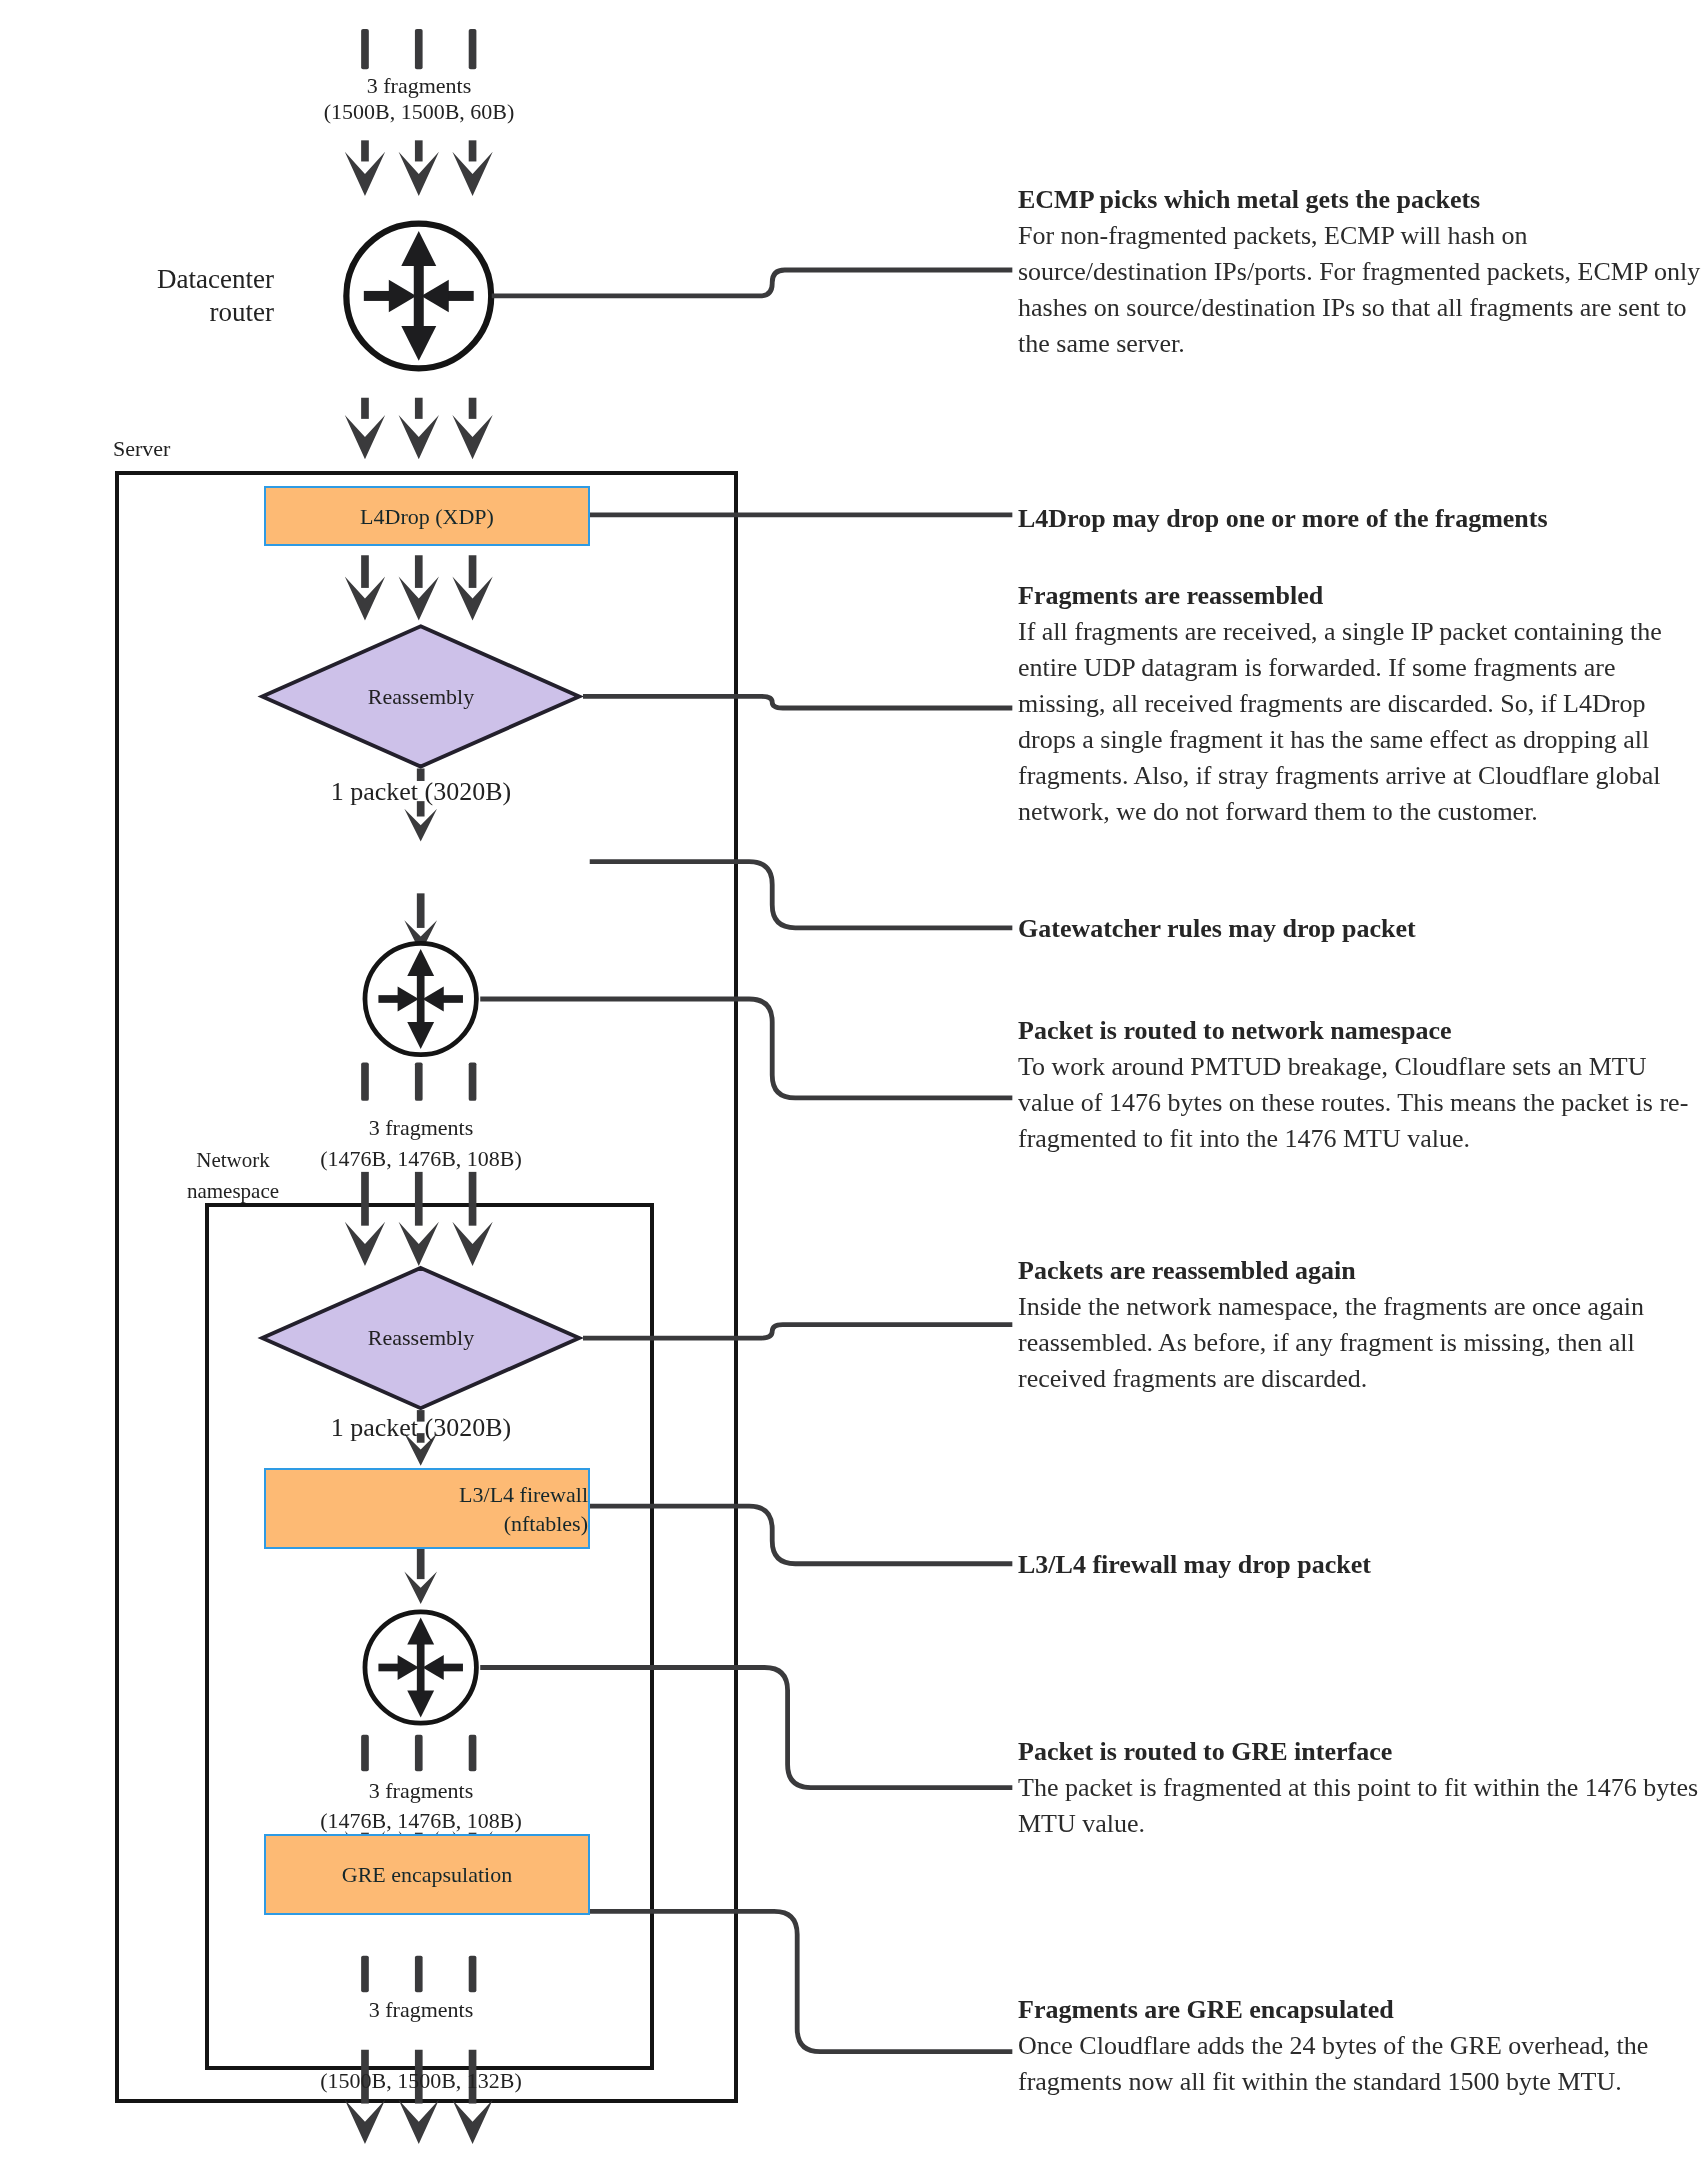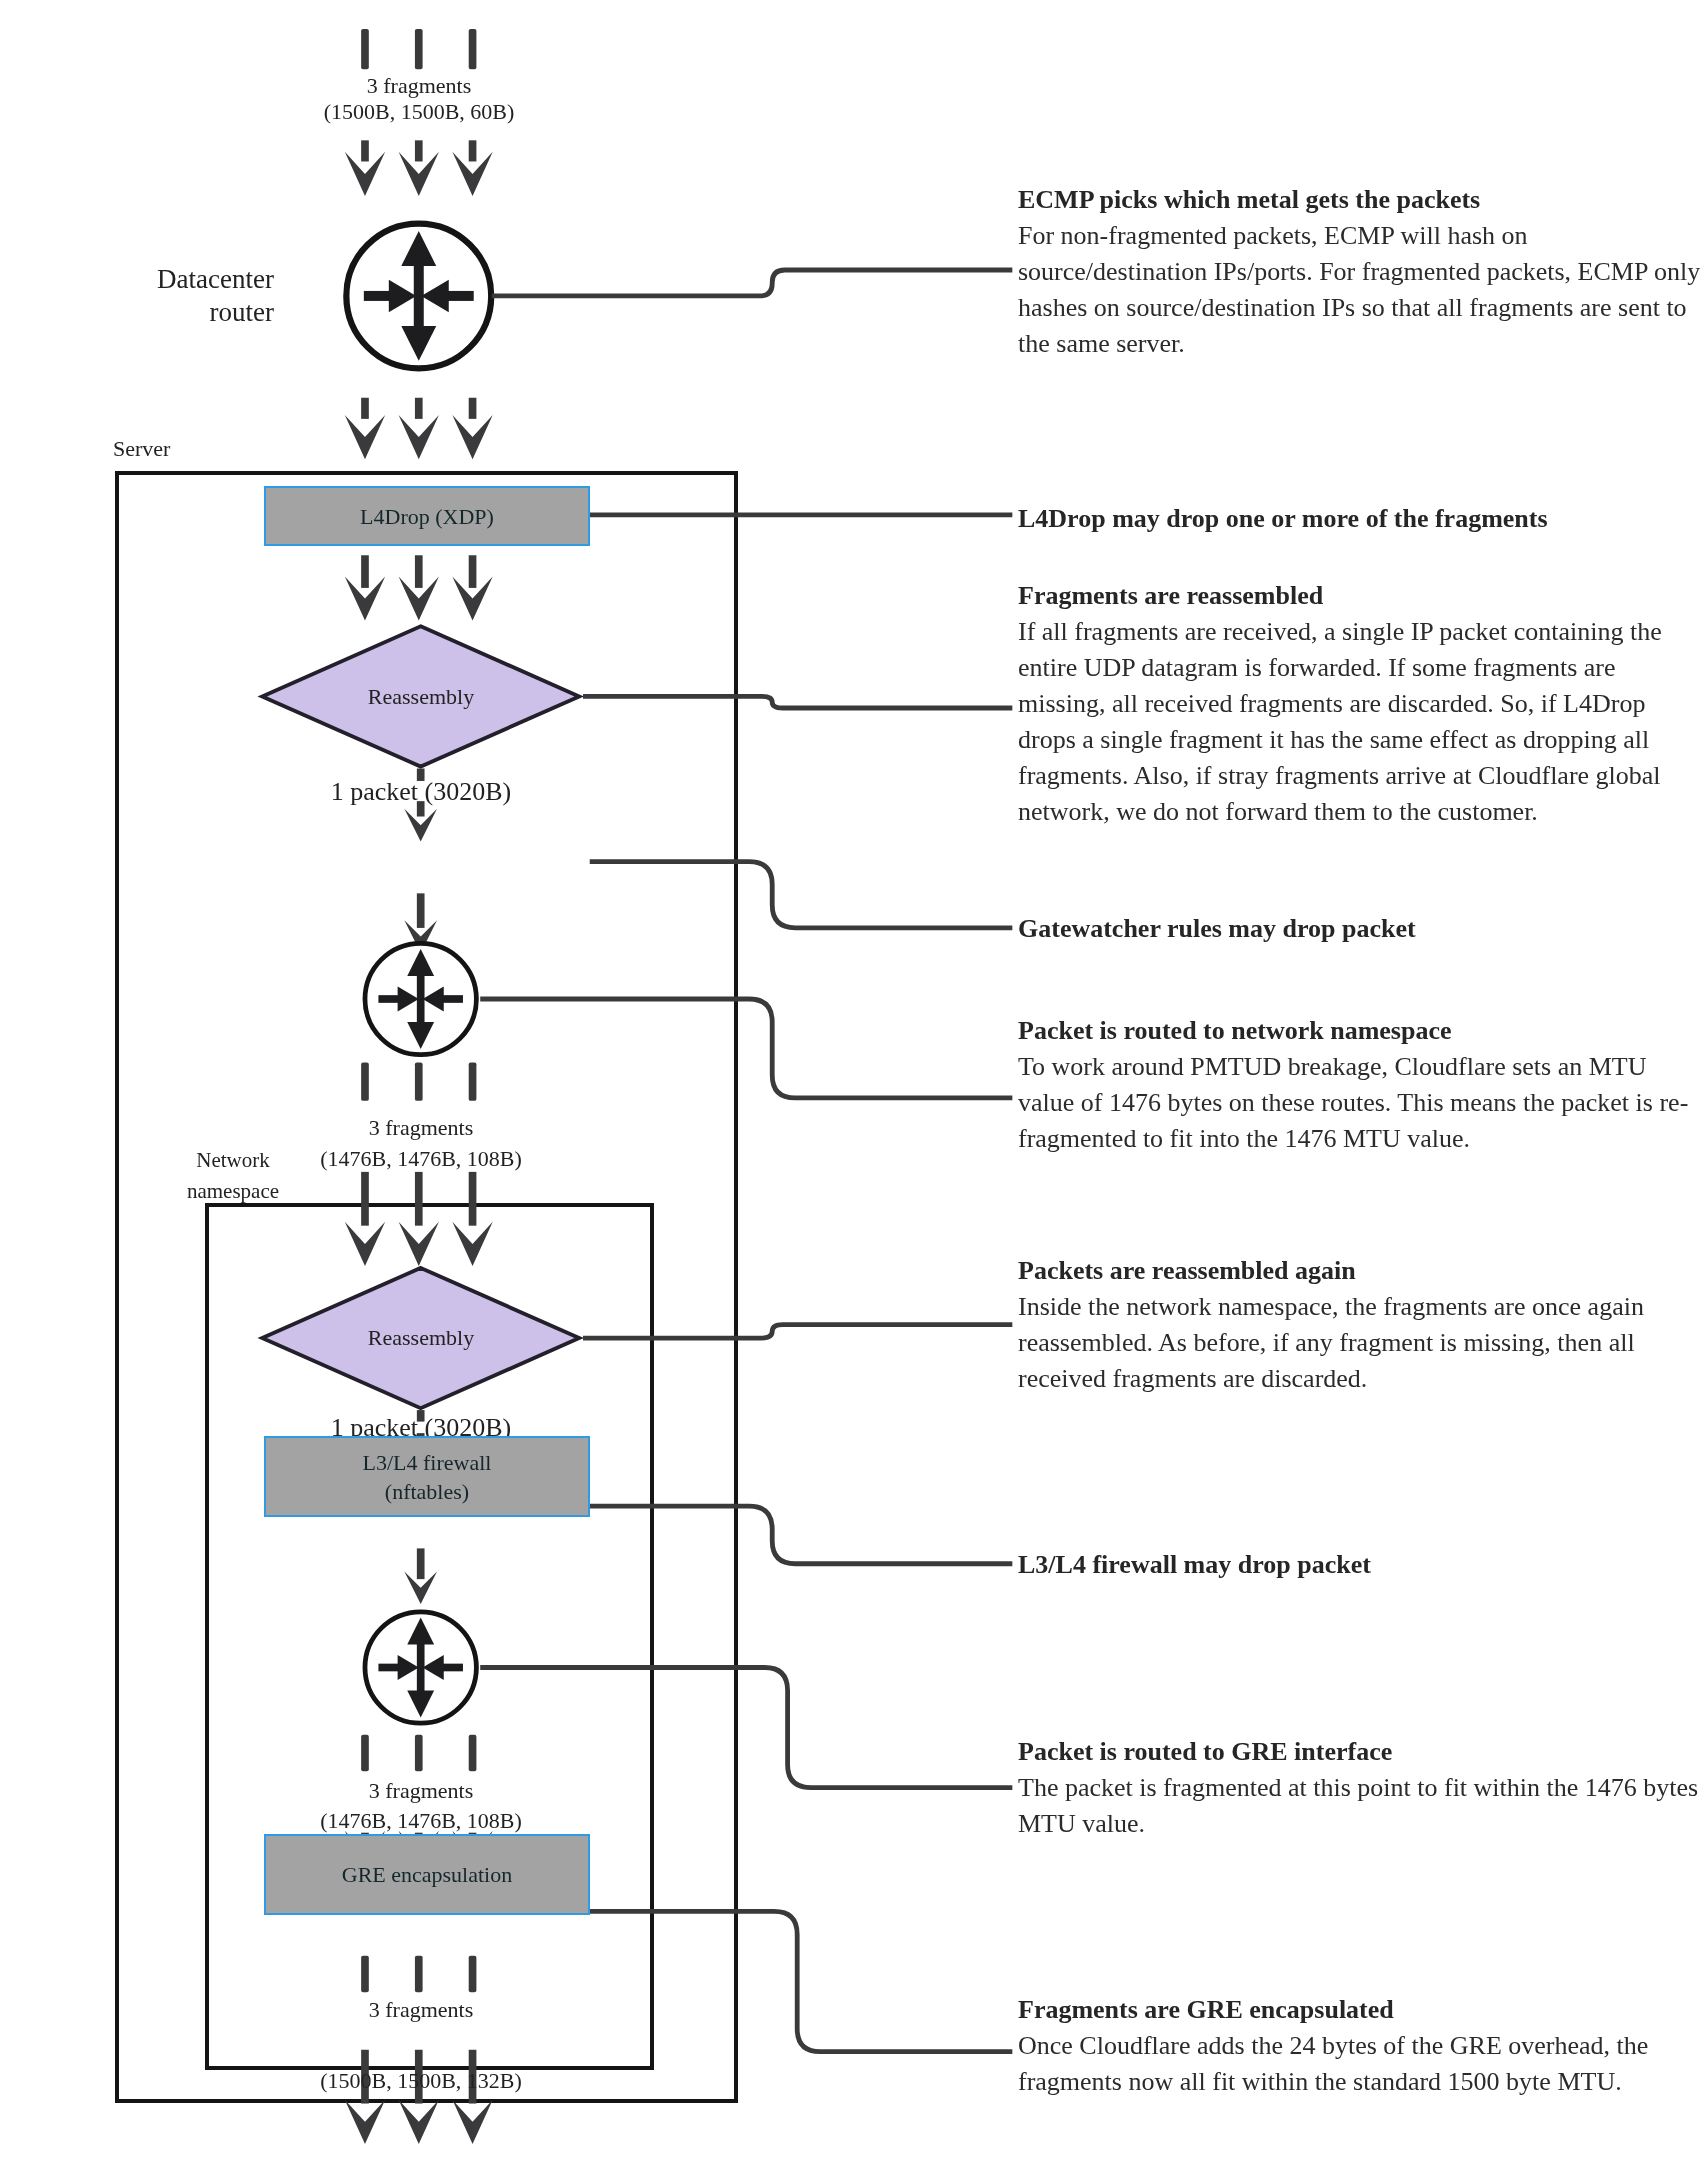--- a/index.html
+++ b/index.html
@@ -5,21 +5,21 @@
   html,body{margin:0;padding:0;background:#ffffff;}
   #canvas{
     position:relative;width:1701px;height:2168px;background:#ffffff;overflow:hidden;
     font-family:Liberation Serif, serif;color:#2d2d2d;
   }
   svg{position:absolute;left:0;top:0;}
   
   .frame-box{position:absolute;border:4.8px solid #141414;background:transparent;z-index:1;}
   
   .cyan-box{
-    position:absolute;background:#a3a3a3;border:2.9px solid #2e9be4;z-index:3;
+    position:absolute;background:#fdba74;border:2.9px solid #2e9be4;z-index:3;
     display:flex;flex-direction:column;align-items:center;justify-content:center;
     font-size:22px;color:#15272b;text-align:center;line-height:29px;
   }
   
   .lbl{position:absolute;z-index:3;text-align:center;transform:translate(-50%,-50%);white-space:nowrap;color:#222;}
   .lbl-left{position:absolute;z-index:3;text-align:center;color:#222;}
   .f23{font-size:22px;}
   .f27{font-size:26px;}
   .f28{font-size:27px;line-height:33px;}
   .f22{font-size:21px;line-height:31px;}
@@ -203,21 +203,21 @@
 
   <div class="lbl f23" style="left:421px;top:1128px;">3 fragments</div>
   <div class="lbl f23" style="left:421px;top:1159px;">(1476B, 1476B, 108B)</div>
 
   <div class="lbl-left f22" style="left:161px;top:1145px;width:144px;">Network namespace</div>
 
   <div class="lbl f23" style="left:421px;top:1338px;">Reassembly</div>
 
   <div class="lbl f27" style="left:421px;top:1428px;">1 packet (3020B)</div>
 
-  <div class="cyan-box" style="left:264px;top:1436px;width:322px;height:77px;">
+  <div class="cyan-box" style="left:264px;top:1468px;width:322px;height:77px;align-items:flex-end;">
     <div>L3/L4 firewall</div>
     <div>(nftables)</div>
   </div>
 
   <div class="lbl f23" style="left:421px;top:1791px;">3 fragments</div>
   <div class="lbl f23" style="left:421px;top:1821px;">(1476B, 1476B, 108B)</div>
 
   <div class="cyan-box" style="left:264px;top:1834px;width:322px;height:77px;">
     <div>GRE encapsulation</div>
   </div>

